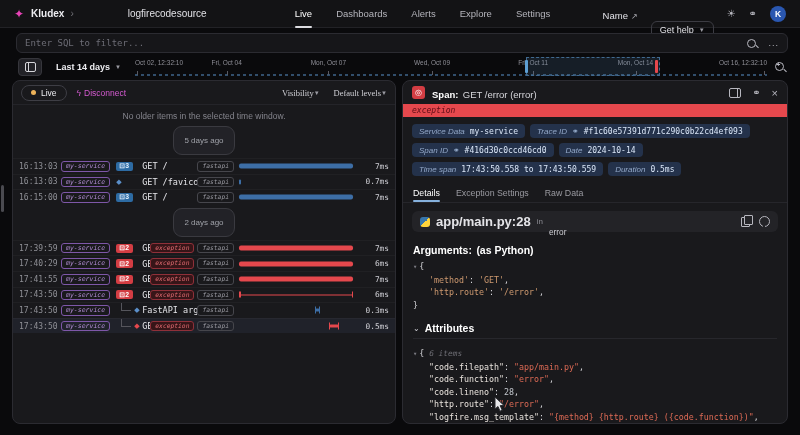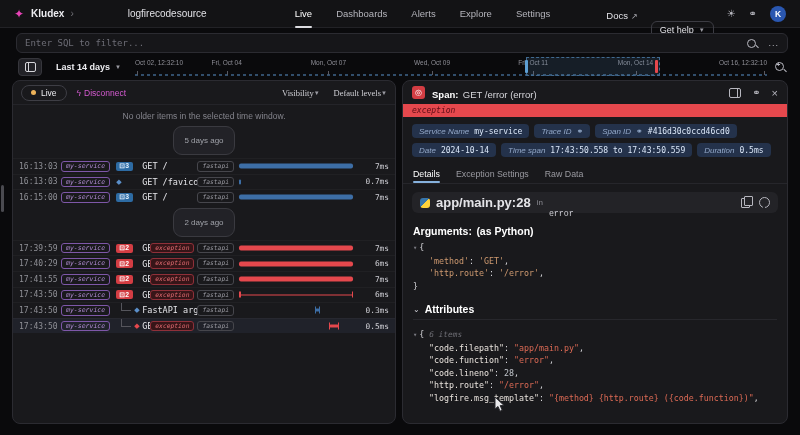--- a/index.html
+++ b/index.html
@@ -101,21 +101,21 @@
   .chip .cv{color:#dbe7f8;}
   .chip .clink{color:#9fb6d6;font-size:8px;}
   .rtabs{display:flex;gap:16px;padding:0 10px;height:20px;align-items:flex-end;border-bottom:1px solid #26262b;margin-top:2px;}
   .rtab{font-size:8.8px;color:#9a9aa1;padding-bottom:4px;position:relative;}
   .rtab.active{color:#fff;}
   .rtab.active::after{content:"";position:absolute;left:0;right:0;bottom:0;height:2px;background:#86b1dd;border-radius:1px;}
   .codebar{margin:8px 9px 6px;background:#232327;border-radius:6px;height:21px;display:flex;align-items:center;gap:6px;padding:0 8px;}
   .pyico{width:10px;height:10px;border-radius:3px;background:linear-gradient(135deg,#3776ab 50%,#ffd43b 50%);flex:none;}
   .cfile{font-size:13px;color:#e4e4e8;font-weight:bold;}
   .cin{font-size:8px;color:#8b8b92;}
-  .cfunc{font-size:8.3px;color:#cfcfd5;font-family:Liberation Mono, monospace;margin-top:21px;}
+  .cfunc{font-size:8.3px;color:#cfcfd5;font-family:Liberation Sans, sans-serif;margin-top:21px;}
   .cb-icons{margin-left:auto;display:flex;gap:9px;align-items:center;}
   .icopy{width:7px;height:8px;border:1px solid #b7b7bf;border-radius:1px;position:relative;}
   .icopy::before{content:"";position:absolute;left:2px;top:-3px;width:7px;height:8px;border:1px solid #b7b7bf;border-radius:1px;background:#232327;}
   .igh{width:9px;height:9px;border-radius:50%;border:1.3px solid #b7b7bf;position:relative;}
   .igh::after{content:"";position:absolute;left:2.5px;bottom:-1px;width:2px;height:3px;background:#232327;}
   .sec{padding:2px 10px 0;}
   .sec-h{font-size:10.5px;font-weight:bold;color:#fff;}
   .codeblk{font-family:"DejaVu Sans Mono",monospace;font-size:8.3px;line-height:12.5px;color:#d6d6da;margin:2px 0 6px;}
   .codeblk .arrow{color:#7a7a82;font-size:7px;margin-right:2px;}
   .codeblk .ind{padding-left:16px;}
@@ -137,21 +137,21 @@
   <span class="crumb-sep">›</span>
   <span class="crumb2">logfirecodesource</span>
   <div class="nav-tabs" id="nav-tabs">
       <div class="nav-tab active">Live</div>
       <div class="nav-tab">Dashboards</div>
       <div class="nav-tab">Alerts</div>
       <div class="nav-tab">Explore</div>
       <div class="nav-tab">Settings</div>
     </div>
   <div class="top-right">
-    <span><span class="docs">Docs</span><span class="ext">↗</span></span>
+    <span><span class="docs">Name</span><span class="ext">↗</span></span>
     <span class="gethelp">
         <span>Get help</span>
         <span class="chev">▼</span>
       </span>
     <span class="ticon">☀</span>
     <span class="ticon">⚭</span>
     <span class="avatar">K</span>
   </div>
 </div>
 
@@ -377,26 +377,27 @@
     <span class="rp-title-val">GET /error (error)</span></span>
     <span class="rp-icons">
       <span class="dock"></span>
       <span style="font-size:10px;">⚭</span>
       <span style="font-size:11px;">×</span>
     </span>
   </div>
   <div class="banner">exception</div>
   <div class="chips" id="chips">
       <span class="chip">
-        <span class="cl">Service Name</span>
+        <span class="cl">Service Data</span>
         <span class="cv mono">my-service</span>
       </span>
       <span class="chip">
         <span class="cl">Trace ID</span>
         <span class="clink">⚭</span>
+        <span class="cv mono">#f1c60e57391d771c290c0b22cd4ef093</span>
       </span>
       <span class="chip">
         <span class="cl">Span ID</span>
         <span class="clink">⚭</span>
         <span class="cv mono">#416d30c0ccd46cd0</span>
       </span>
       <span class="chip">
         <span class="cl">Date</span>
         <span class="cv mono">2024-10-14</span>
       </span>

